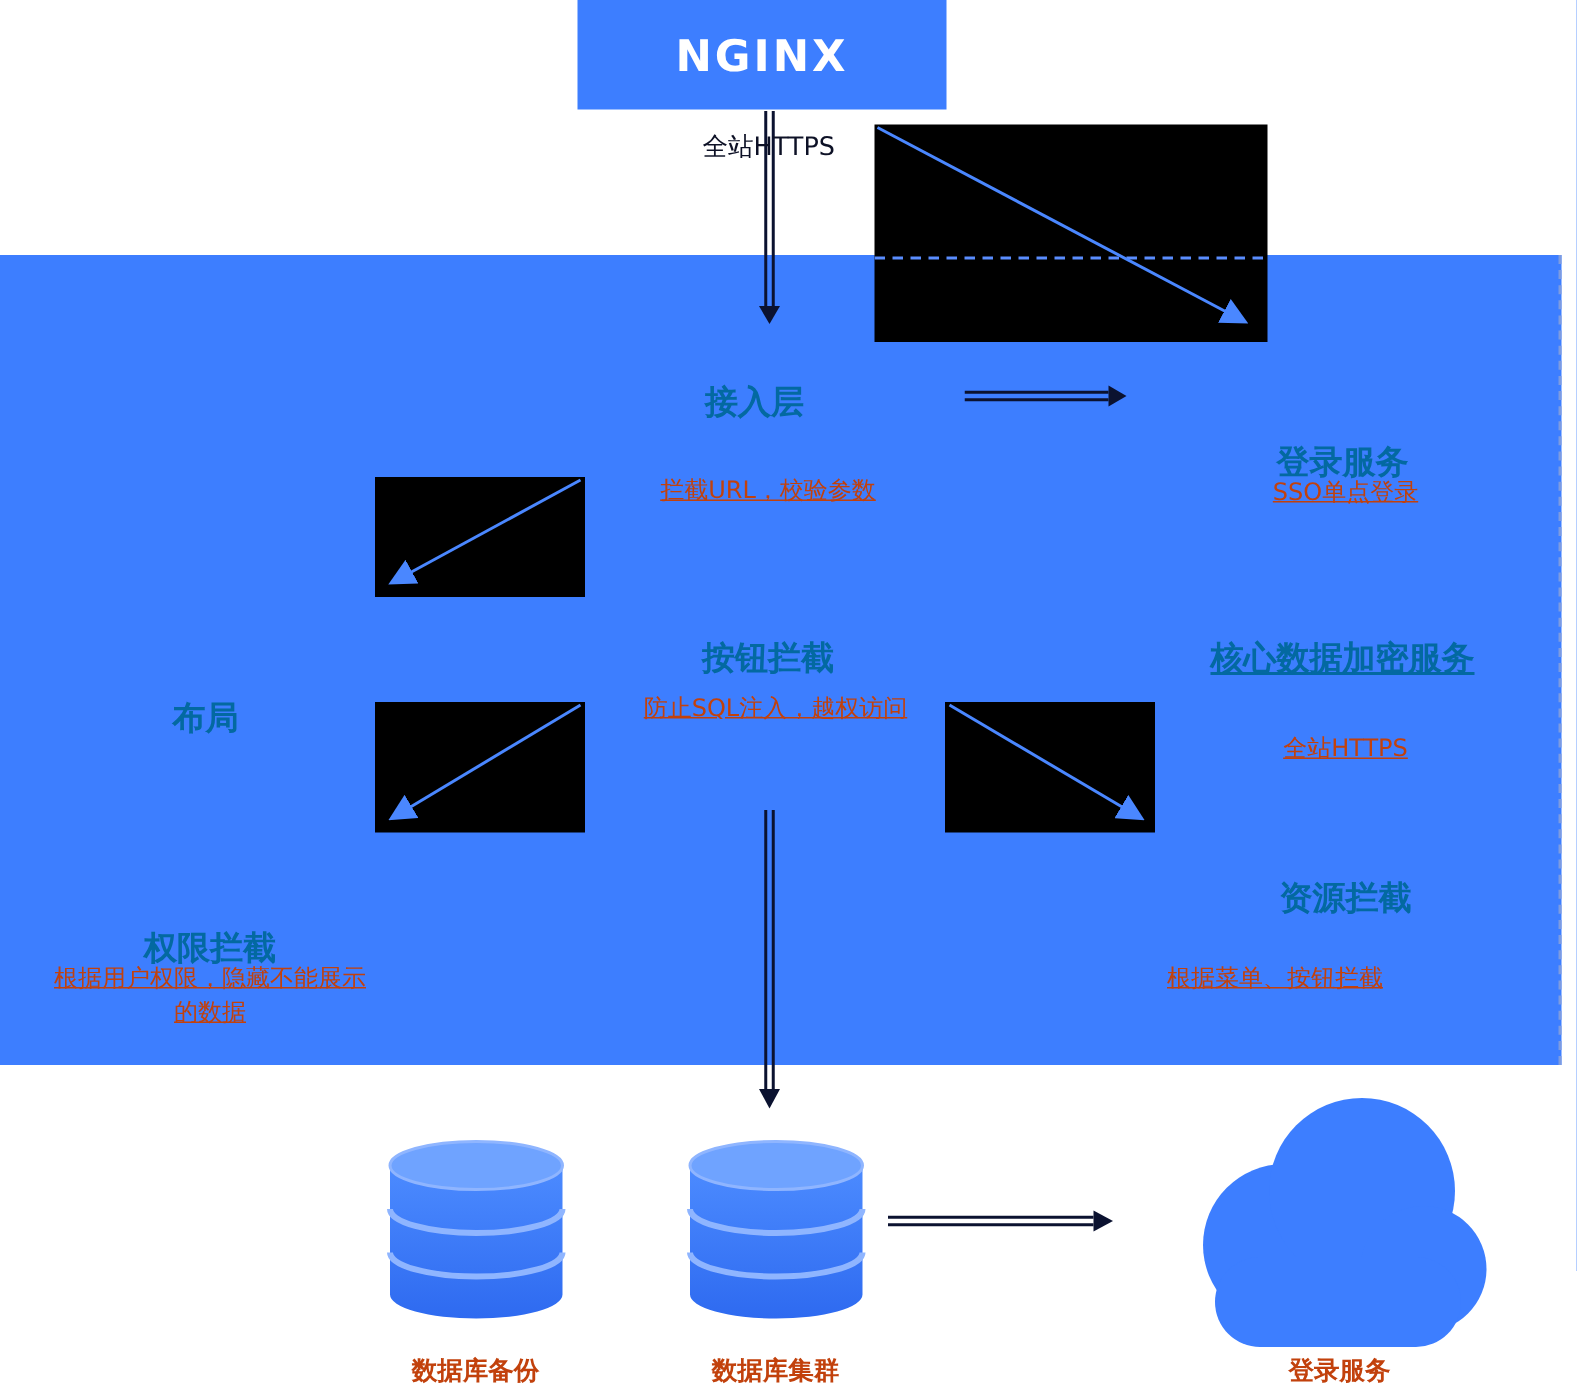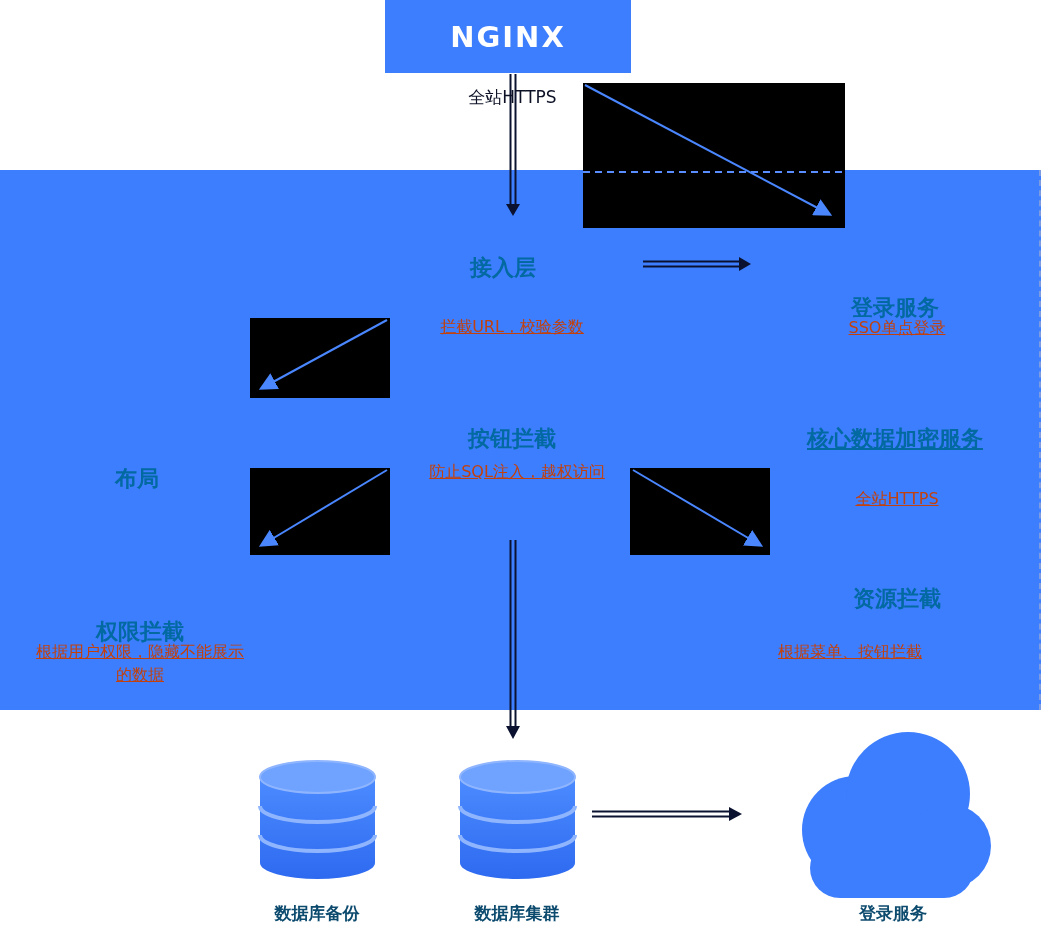--- a/index.html
+++ b/index.html
@@ -44,21 +44,21 @@
   .d-encrypt { left:817px; top:487px; width:160px; }
   .h-perm    { left:60px;  top:584px; width:160px;margin-top:33px; }
   .d-perm    { left:20px;  top:640px; width:240px; }
   .h-res     { left:817px; top:584px; width:160px; }
   .d-res     { left:765px; top:640px; width:170px; }
 
   .arrow { z-index:6; }
   .arrow svg { display:block; }
 
   .icon { z-index:3; }
-  .iconlabel { color:#0c4a6e; font-size:17px; font-weight:600; text-align:center; z-index:5; }
+  .iconlabel { color:#c2410c; font-size:17px; font-weight:600; text-align:center; z-index:5; }
   .lbl-db1   { left:247px; top:902px; width:140px; }
   .lbl-db2   { left:447px; top:902px; width:140px; }
   .lbl-cloud { left:813px; top:902px; width:160px; }
 </style>
 </head>
 <body>
 
 <svg width="0" height="0" style="position:absolute" aria-hidden="true">
   <defs>
     <marker id="arrBlue" viewBox="0 0 10 10" refX="8" refY="5" markerWidth="9" markerHeight="9" orient="auto-start-reverse">

